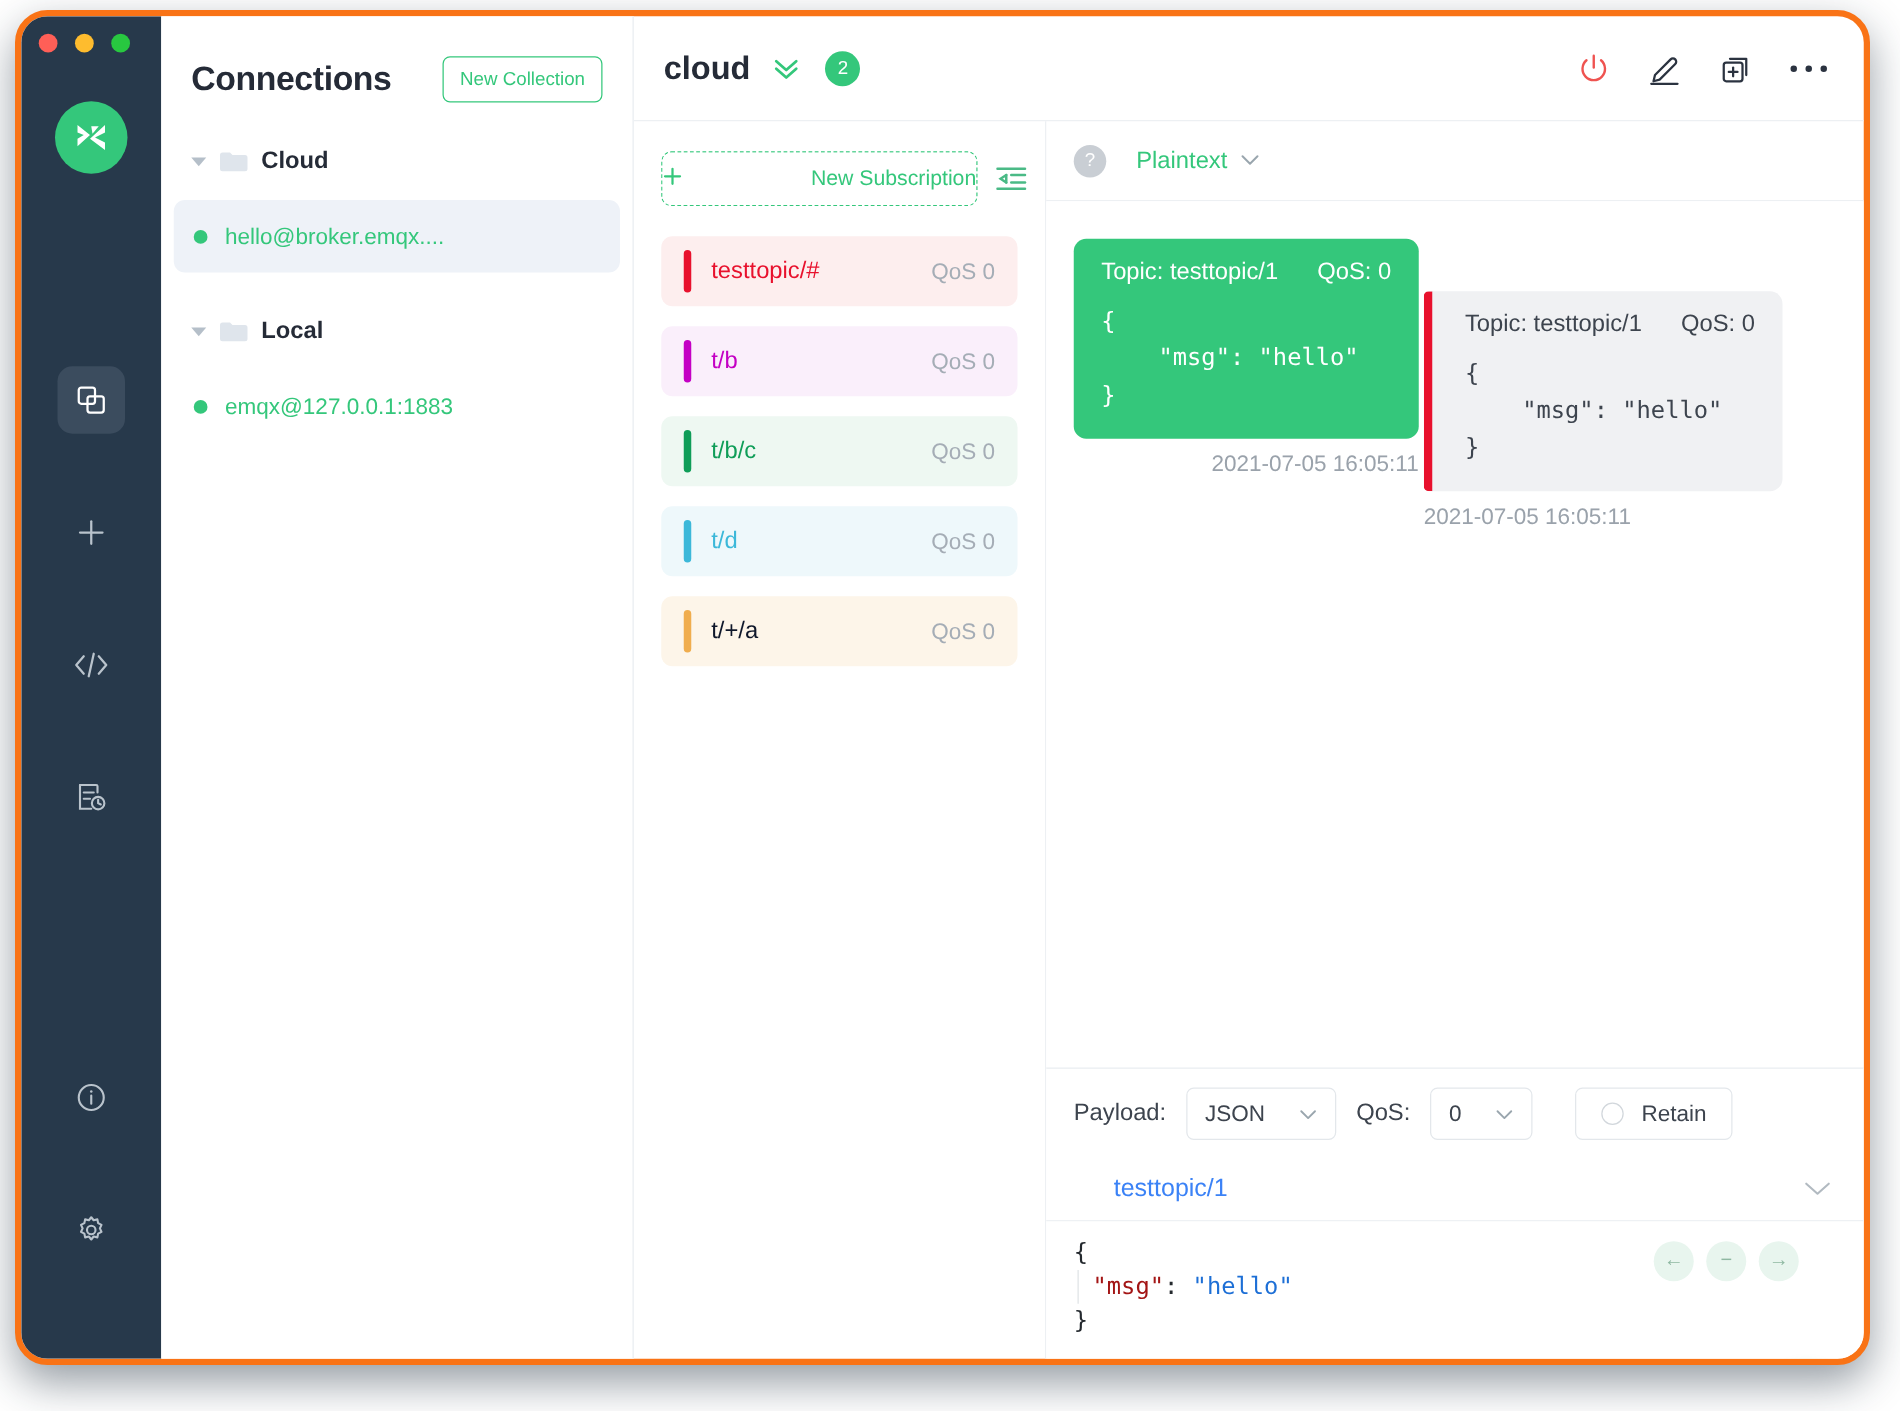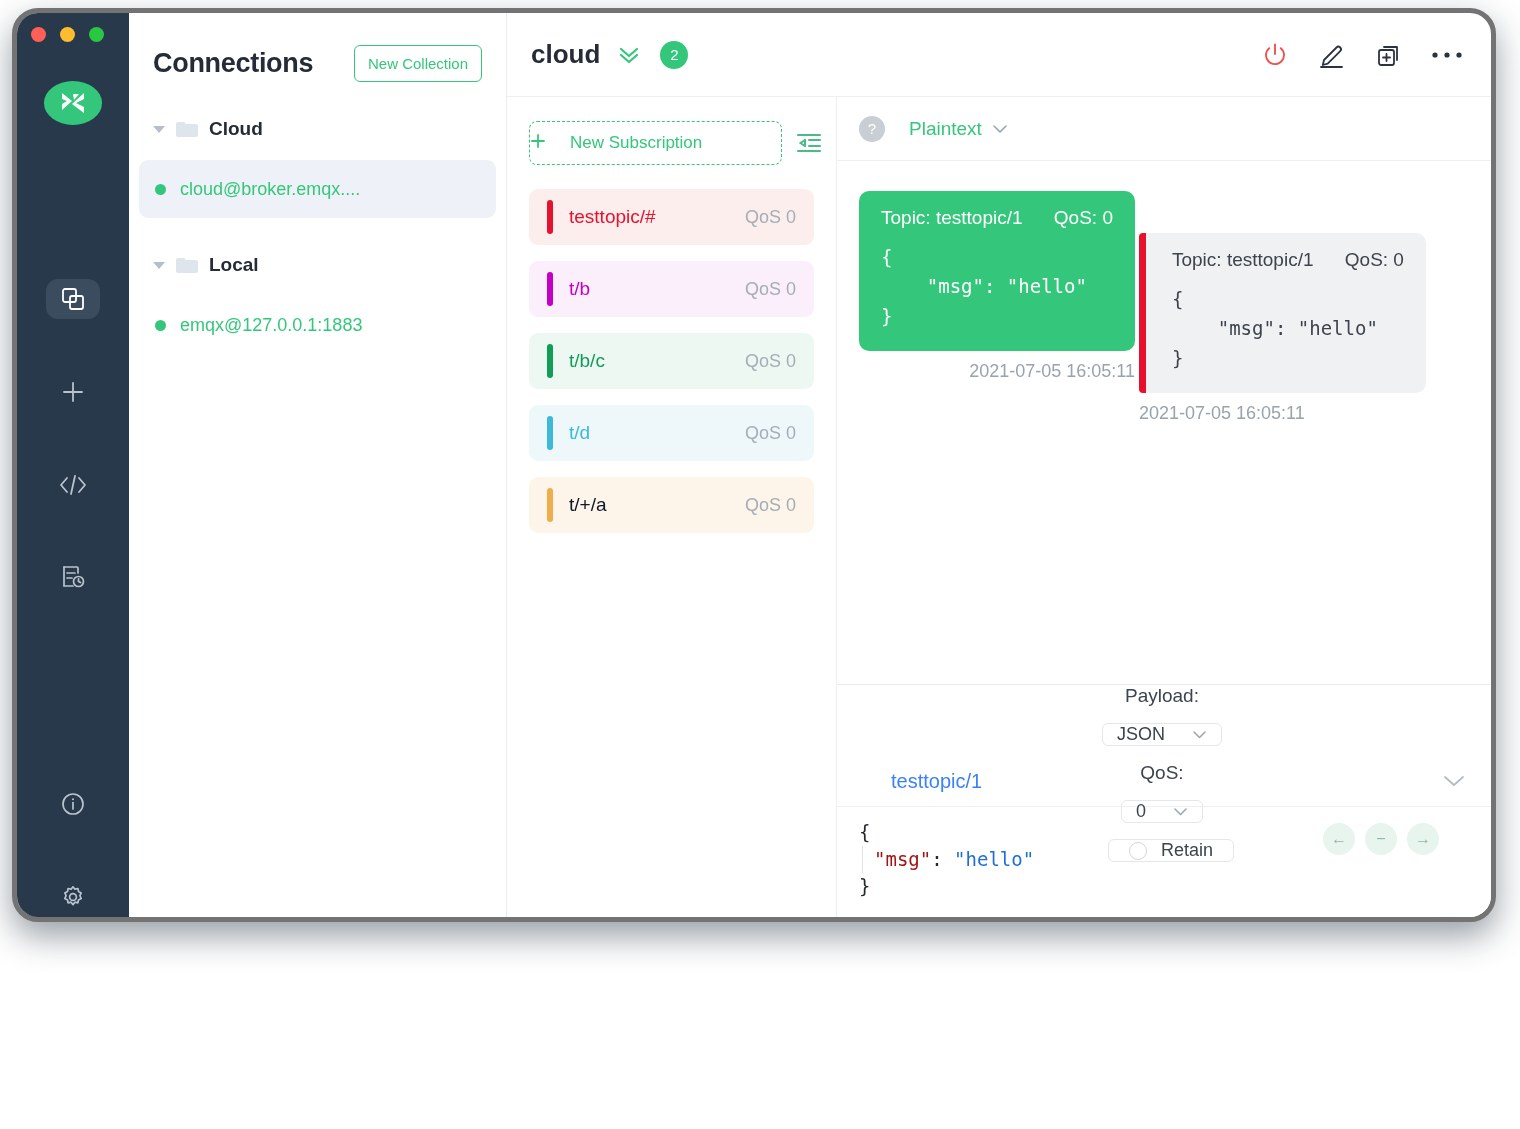--- a/index.html
+++ b/index.html
@@ -7,24 +7,24 @@
     width: 1520px; height: 1129px;
     background: #ffffff;
     font-family: "Liberation Sans", sans-serif;
     overflow: hidden;
   }
 
   
   #app-window {
     position: absolute;
     left: 12px; top: 8px;
-    width: 1484px; height: 914px;
+    width: 1484px; height: 1084px;
     border-radius: 26px;
     background: #ffffff;
-    border: 5px solid #737373;
+    border: 5px solid #f97316;
     box-shadow: 0 14px 34px rgba(25,40,55,.45);
     display: flex;
     overflow: hidden;
   }
 
   
   #icon-rail {
     width: 112px;
     background: #27394b;
     flex: 0 0 112px;
@@ -141,21 +141,21 @@
     border-right: 1px solid #edf0f3;
     padding: 24px 0 0 0;
     display: flex; flex-direction: column;
   }
   #sub-top { display: flex; align-items: center; padding: 0 14px 0 22px; }
   #new-subscription-button {
     flex: 1;
     border: 1px dashed #34c77b; color: #34c77b;
     background: #fff; border-radius: 8px;
     height: 44px;
-    display: flex; align-items: center; justify-content: flex-start; gap: 24px;
+    display: flex; align-items: center; justify-content: space-between; gap: 12px;
     font-size: 17px; cursor: pointer;
   }
   #collapse-subs-icon { margin-left: 14px; cursor: pointer; display: flex; }
 
   #sub-list { margin-top: 24px; padding: 0 22px; display: flex; flex-direction: column; gap: 16px; }
   .sub-item {
     height: 56px; border-radius: 9px;
     display: flex; align-items: center;
     padding-left: 18px; padding-right: 18px;
     position: relative; cursor: pointer;
@@ -207,21 +207,20 @@
   .bubble-meta { font-size: 19px; margin-bottom: 14px; }
   .bubble-meta .qos { margin-left: 26px; }
   .bubble-body { font-family: "DejaVu Sans Mono", monospace; font-size: 19px; line-height: 1.55; white-space: pre; }
   .msg-time { font-size: 18px; color: #9aa2ab; margin-top: 10px; text-align: right; }
 
   
   #publish-panel { flex: 0 0 auto; border-top: 1px solid #e9edf1; background: #fff; }
   #publish-options {
     height: 72px; display: flex; align-items: center; gap: 16px;
     padding: 0 26px 0 22px;
-    flex-direction: column;
   }
   .opt-label { font-size: 19px; color: #3d444e; }
   .select-box {
     border: 1px solid #e3e7eb; border-radius: 6px;
     height: 42px; min-width: 120px;
     display: flex; align-items: center; justify-content: space-between;
     padding: 0 14px; font-size: 18px; color: #3d444e; cursor: pointer; gap: 14px;
   }
   .select-box.small { min-width: 82px; }
   #retain-box {
@@ -346,21 +345,21 @@
       <span class="folder">
         <svg width="24" height="19" viewBox="0 0 24 19">
           <path d="M1 4 a2 2 0 0 1 2 -2 h6 l2 2 h10 a2 2 0 0 1 2 2 v9 a2 2 0 0 1 -2 2 h-18 a2 2 0 0 1 -2 -2 Z" fill="#dfe5ec"></path>
         </svg>
       </span>
       <span class="group-label">Cloud</span>
     </div>
 
     <div class="conn-item selected">
       <span class="conn-dot on"></span>
-      <span class="conn-name on">cloud@broker.emqx....</span>
+      <span class="conn-name on">hello@broker.emqx....</span>
     </div>
 
     <div class="group-row">
       <span class="caret"></span>
       <span class="folder">
         <svg width="24" height="19" viewBox="0 0 24 19">
           <path d="M1 4 a2 2 0 0 1 2 -2 h6 l2 2 h10 a2 2 0 0 1 2 2 v9 a2 2 0 0 1 -2 2 h-18 a2 2 0 0 1 -2 -2 Z" fill="#dfe5ec"></path>
         </svg>
       </span>
       <span class="group-label">Local</span>

